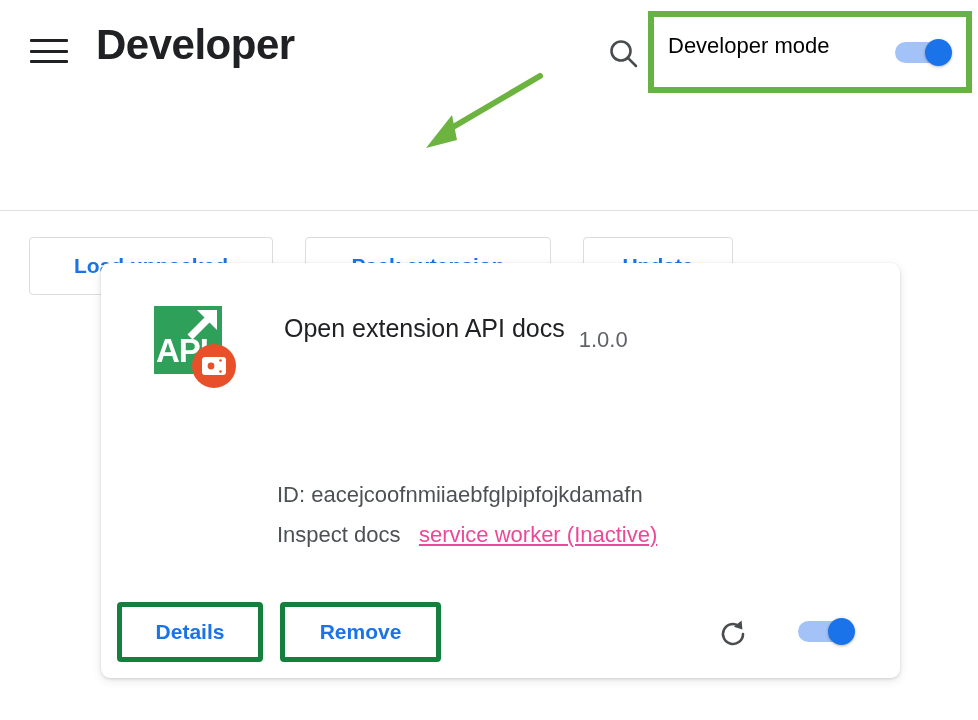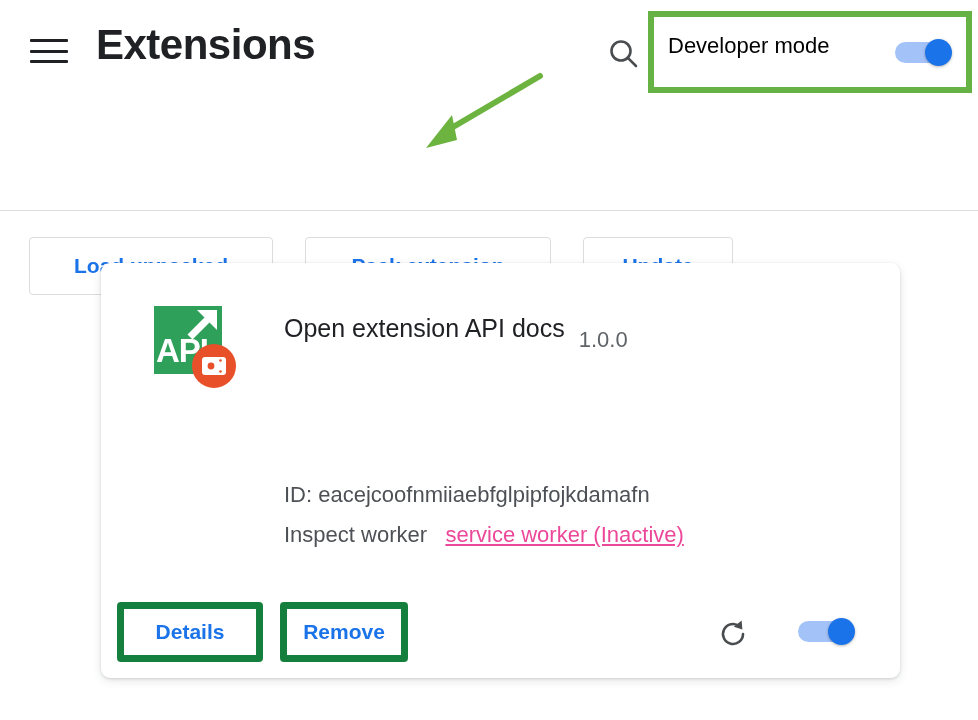--- a/index.html
+++ b/index.html
@@ -222,54 +222,54 @@
   }
   .ext-version {
     font-size: 22px;
     color: #5f6368;
     white-space: nowrap;
     margin-top: 24px;
   }
 
   .ext-meta {
     position: absolute;
-    left: 183px; top: 212px;
+    left: 176px; top: 212px;
   }
   .meta-line {
     font-size: 22px;
     color: #4d5156;
     line-height: 40px;
     white-space: nowrap;
   }
   .meta-link {
     color: #ec4899;
     text-decoration: underline;
     cursor: pointer;
   }
 
   .card-btn {
     position: absolute;
     top: 339px;
     height: 60px;
-    border: 7px solid #15803d;
+    border: 5px solid #15803d;
     border-radius: 4px;
     background: #ffffff;
     color: #1a73e8;
     font-family: "Liberation Sans", sans-serif;
     font-size: 21px;
     font-weight: 700;
     cursor: pointer;
     display: flex;
     align-items: center;
     justify-content: center;
     box-sizing: border-box;
     white-space: nowrap;
   }
   #btn-details { left: 16px; width: 146px; }
-  #btn-remove { left: 179px; width: 128px; }
+  #btn-remove { left: 179px; width: 161px; }
 
   .reload-icon {
     position: absolute;
     left: 616px; top: 355px;
     width: 32px;
     height: 32px;
     cursor: pointer;
   }
   .card-toggle-wrap {
     position: absolute;
@@ -280,21 +280,21 @@
 <body>
 
 <div class="header">
 
   <div class="hamburger">
     <span></span>
     <span></span>
     <span></span>
   </div>
 
-  <div class="page-title">Extensions</div>
+  <div class="page-title">Developer</div>
 
   <div class="search-icon">
     <svg width="36" height="36" viewBox="0 0 36 36" aria-hidden="true">
       <circle cx="15" cy="15" r="9.5" fill="none" stroke="#4a4d50" stroke-width="2.6"></circle>
       <line x1="21.6" y1="21.6" x2="30" y2="30" stroke="#4a4d50" stroke-width="2.6" stroke-linecap="round"></line>
     </svg>
   </div>
 
   <div class="devmode-row">
     <span class="devmode-label">Developer mode</span>
@@ -347,21 +347,21 @@
   </div>
 
   <div class="ext-title-row">
     <span class="ext-name">Open extension API docs</span>
     <span class="ext-version">1.0.0</span>
   </div>
 
   <div class="ext-meta">
     <div class="meta-line">ID: eacejcoofnmiiaebfglpipfojkdamafn</div>
     <div class="meta-line">
-      <span>Inspect worker</span>
+      <span>Inspect docs</span>
       <span>&nbsp;</span>
       <a class="meta-link">service worker (Inactive)</a>
     </div>
   </div>
 
   <button class="card-btn" id="btn-details">Details</button>
   <button class="card-btn" id="btn-remove">Remove</button>
 
   <div class="reload-icon">
     <svg width="32" height="32" viewBox="0 0 32 32" aria-hidden="true">

